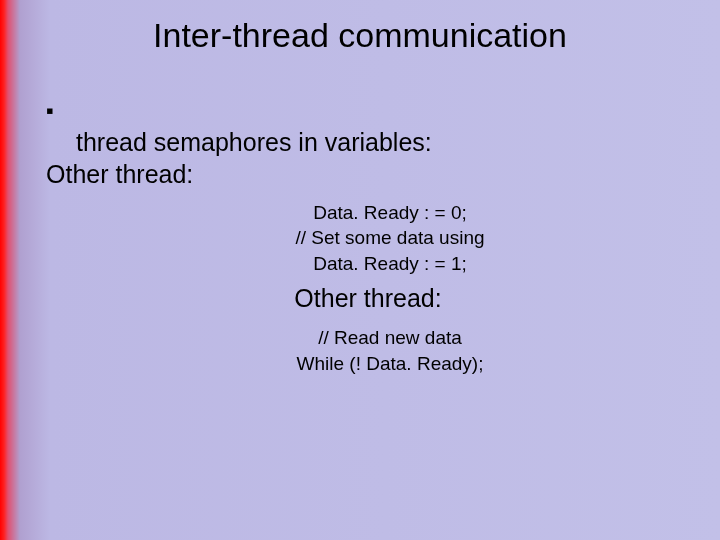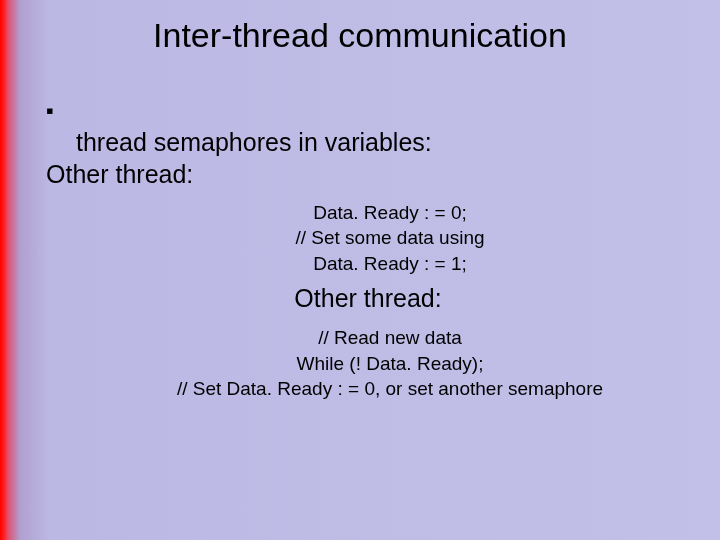--- a/index.html
+++ b/index.html
@@ -100,17 +100,16 @@
       <div class="code-line">Data. Ready : = 0;</div>
       <div class="code-line">// Set some data using</div>
       <div class="code-line">Data. Ready : = 1;</div>
     </div>
 
     <div class="section-label">Other thread:</div>
 
     <div class="code-block">
       <div class="code-line">// Read new data</div>
       <div class="code-line">While (! Data. Ready);</div>
-      <div class="code-line">// Set Data. Ready : = 0, or set another semaphore</div>
     </div>
 
   </div>
 </div>
 
 </body></html>

